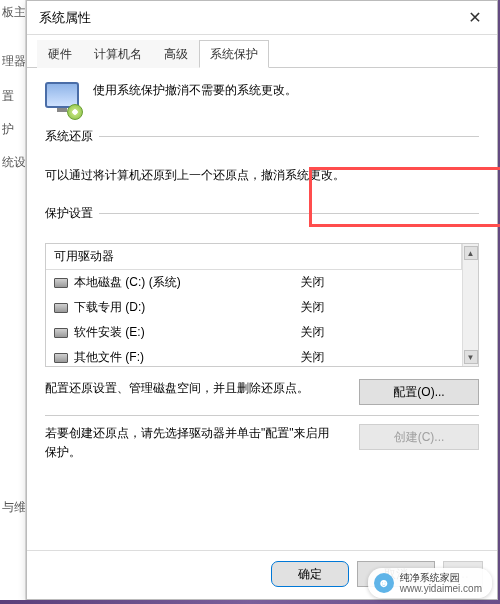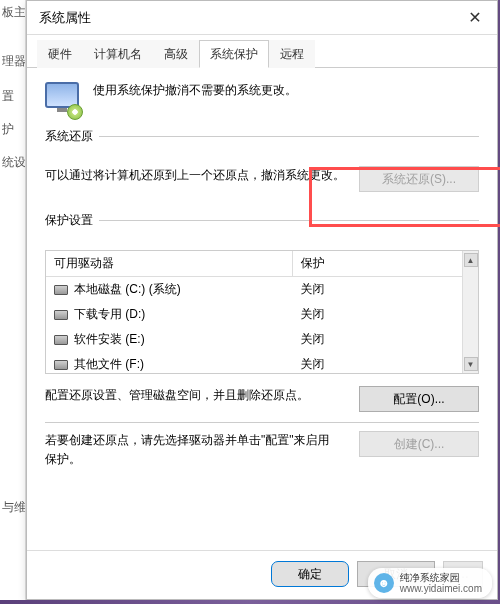--- a/index.html
+++ b/index.html
@@ -278,51 +278,48 @@
     <span class="close-btn">
       <span>✕</span>
     </span>
   </div>
 
   <div class="tabs">
     <div class="tab">硬件</div>
     <div class="tab">计算机名</div>
     <div class="tab">高级</div>
     <div class="tab active">系统保护</div>
-    <div class="tab">远程</div>
   </div>
 
   <div class="content">
 
     <div class="intro">
       <div class="icon-box">
         <div class="monitor"></div>
         <div class="disc"></div>
       </div>
       <div>使用系统保护撤消不需要的系统更改。</div>
     </div>
 
     <div class="section-divider">
       <span class="section-label">系统还原</span>
     </div>
 
     <div class="restore-row">
       <div class="restore-desc">可以通过将计算机还原到上一个还原点，撤消系统更改。</div>
-      <button class="btn disabled">系统还原(S)...</button>
     </div>
 
     <div class="section-divider">
       <span class="section-label">保护设置</span>
     </div>
 
     <div class="drive-table-wrap">
       <div class="drive-table">
         <div class="thead">
           <div class="th th-drive">可用驱动器</div>
-          <div class="th th-prot">保护</div>
         </div>
         <div class="tbody">
           <div class="drive-row">
             <div class="cell cell-drive">
                 <span class="hd-icon"></span>
                 <span>本地磁盘 (C:) (系统)</span>
               </div>
             <div class="cell cell-prot">关闭</div>
           </div>
           <div class="drive-row">

